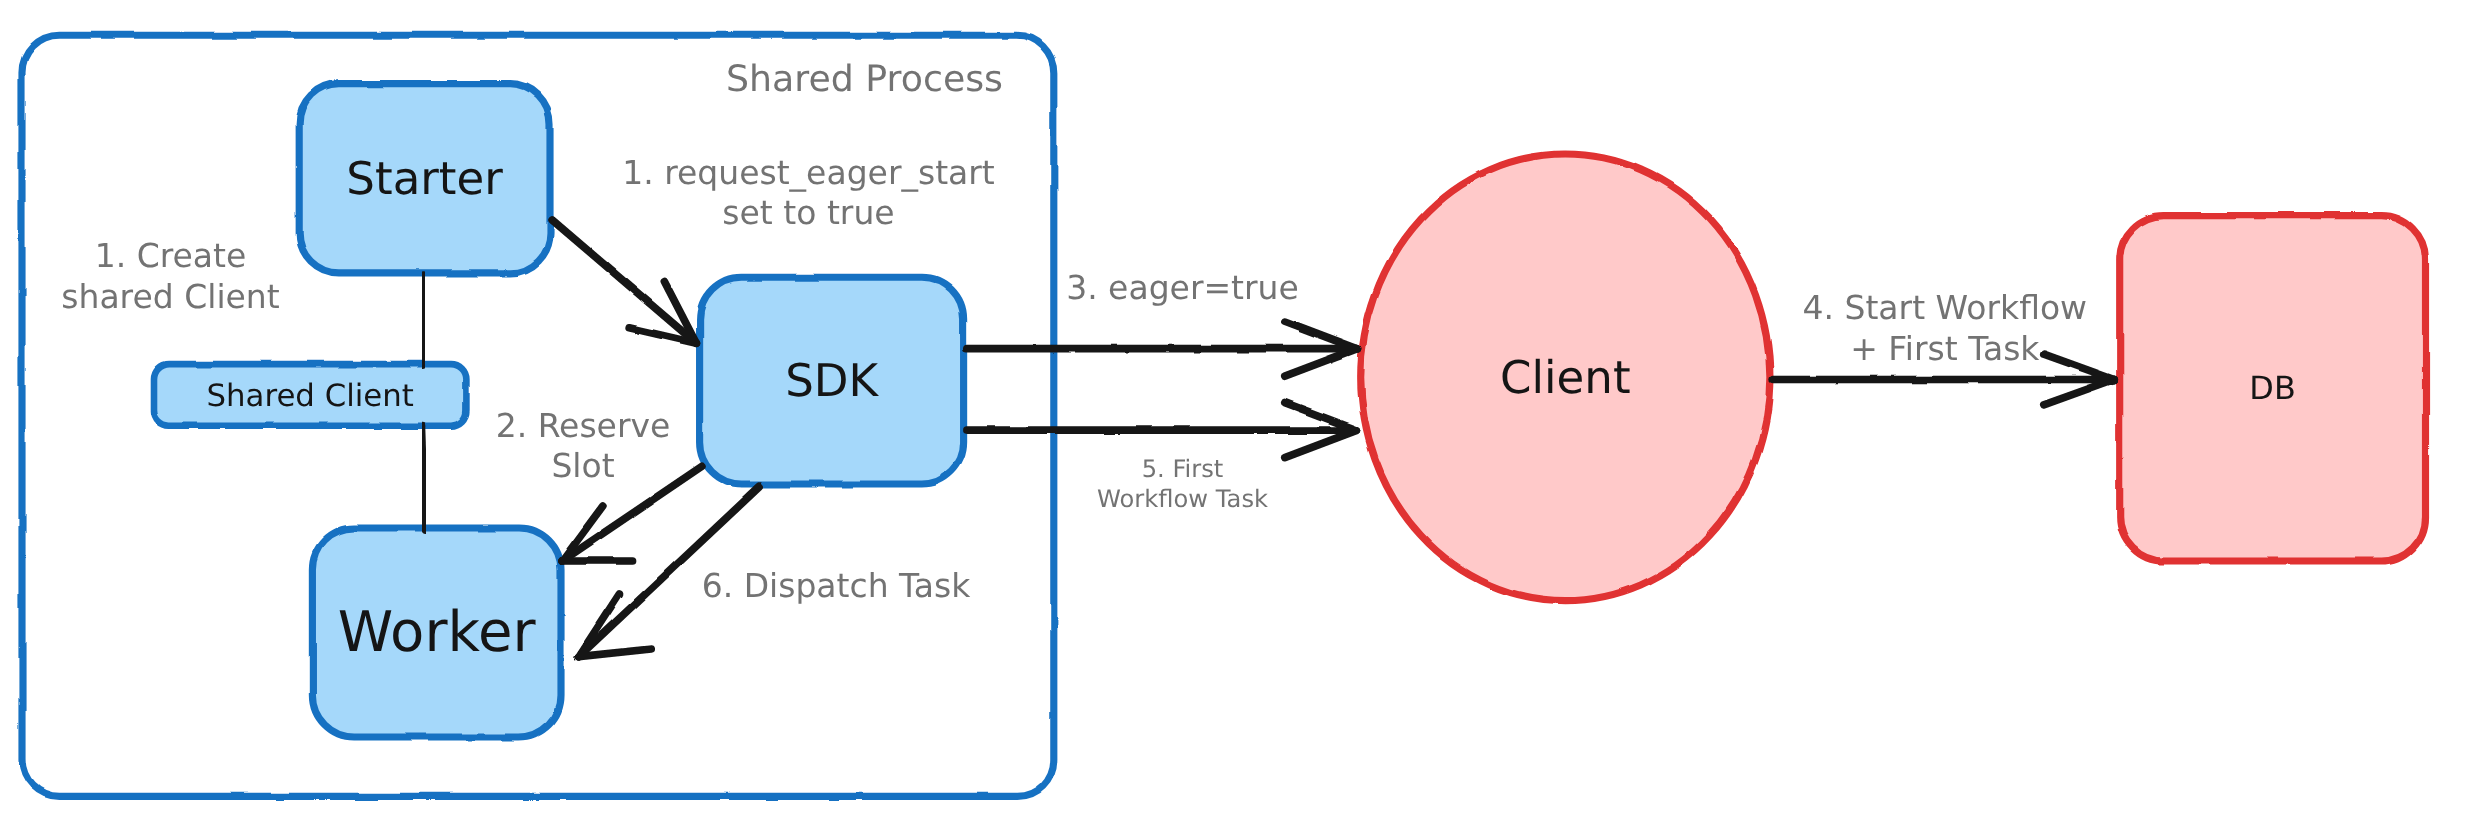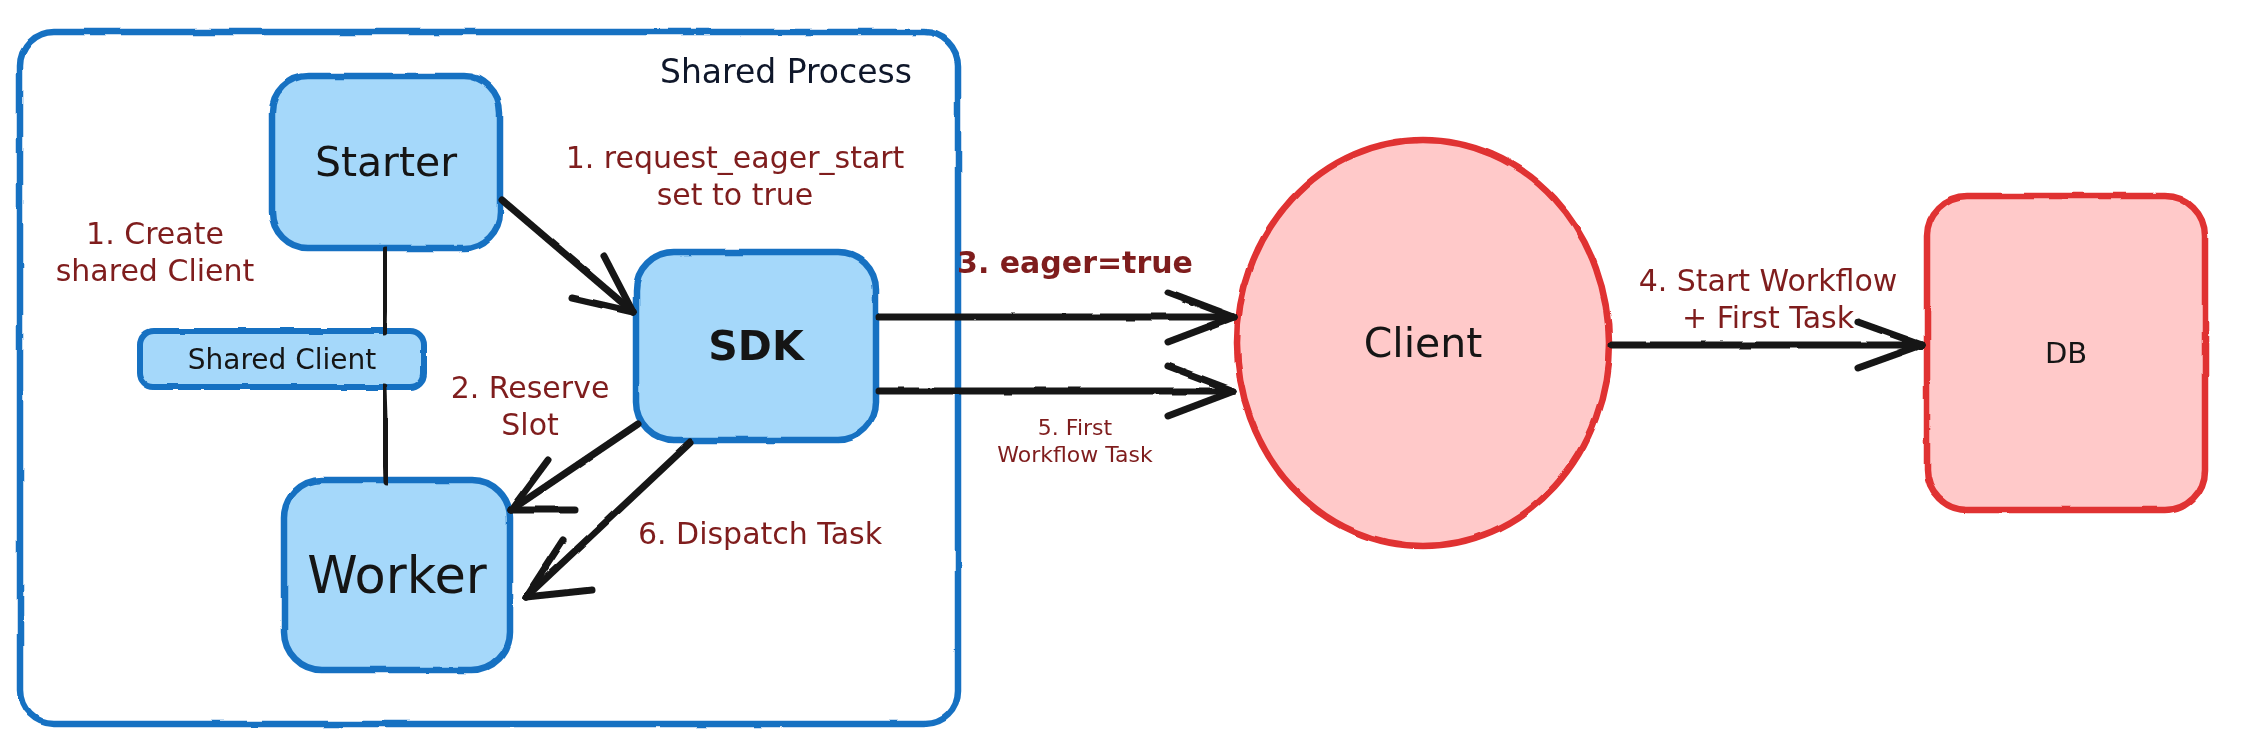--- a/index.html
+++ b/index.html
@@ -1,24 +1,24 @@
 <!DOCTYPE html>
 <html><head>
 <meta charset="utf-8">
 <style>
   html,body{margin:0;padding:0;background:#ffffff;}
   body{font-family:"DejaVu Sans",sans-serif;}
   #stage{position:relative;width:2248px;height:754px;background:#fff;overflow:hidden;}
   svg#canvas{position:absolute;left:0;top:0;width:2248px;height:754px;}
-  .lbl{position:absolute;white-space:pre;text-align:center;color:#7f1d1d;
+  .lbl{position:absolute;white-space:pre;text-align:center;color:#737373;
        font-family:"DejaVu Sans",sans-serif;font-weight:400;line-height:1.22;}
   .node-text{position:absolute;display:flex;align-items:center;justify-content:center;
        color:#151515;font-family:"DejaVu Sans",sans-serif;text-align:right;
        pointer-events:none;white-space:pre;}
-  .grp-title{position:absolute;color:#0f172a;font-family:"DejaVu Sans",sans-serif;
+  .grp-title{position:absolute;color:#737373;font-family:"DejaVu Sans",sans-serif;
        white-space:pre;text-align:right;}
 </style>
 </head>
 <body>
 
 <div id="stage">
 
   <svg id="canvas" viewBox="0 0 2248 754">
     <defs>
       <filter id="rough" x="-6%" y="-6%" width="112%" height="112%">
@@ -108,36 +108,36 @@
   </svg>
 
   <div class="grp-title" style="left:660px;top:52px;font-size:33px;">Shared Process</div>
 
   <div class="node-text" style="left:272px;top:76px;width:228px;height:172px;font-size:41px;">Starter</div>
 
   <div class="node-text" style="left:140px;top:331px;width:284px;height:56px;font-size:28px;">Shared Client</div>
 
   <div class="node-text" style="left:284px;top:480px;width:226px;height:190px;font-size:51px;">Worker</div>
 
-  <div class="node-text" style="left:636px;top:252px;width:240px;height:188px;font-size:41px;font-weight:bold;">SDK</div>
+  <div class="node-text" style="left:636px;top:252px;width:240px;height:188px;font-size:41px;">SDK</div>
 
   <div class="node-text" style="left:1237px;top:140px;width:372px;height:406px;font-size:41px;">Client</div>
 
   <div class="node-text" style="left:1927px;top:196px;width:278px;height:314px;font-size:29px;">DB</div>
 
   <div class="lbl" style="left:30px;top:216px;width:250px;font-size:30px;">1. Create
 shared Client</div>
 
   <div class="lbl" style="left:525px;top:140px;width:420px;font-size:30px;">1. request_eager_start
 set to true</div>
 
   <div class="lbl" style="left:420px;top:370px;width:220px;font-size:30px;">2. Reserve
 Slot</div>
 
-  <div class="lbl" style="left:935px;top:245px;width:280px;font-size:30px;font-weight:bold;">3. eager=true</div>
+  <div class="lbl" style="left:935px;top:245px;width:280px;font-size:30px;">3. eager=true</div>
 
   <div class="lbl" style="left:930px;top:415px;width:290px;font-size:22px;">5. First
 Workflow Task</div>
 
   <div class="lbl" style="left:1598px;top:235px;width:340px;font-size:30px;margin-top:28px;">4. Start Workflow
 + First Task</div>
 
   <div class="lbl" style="left:600px;top:516px;width:320px;font-size:30px;">6. Dispatch Task</div>
 
 </div>

